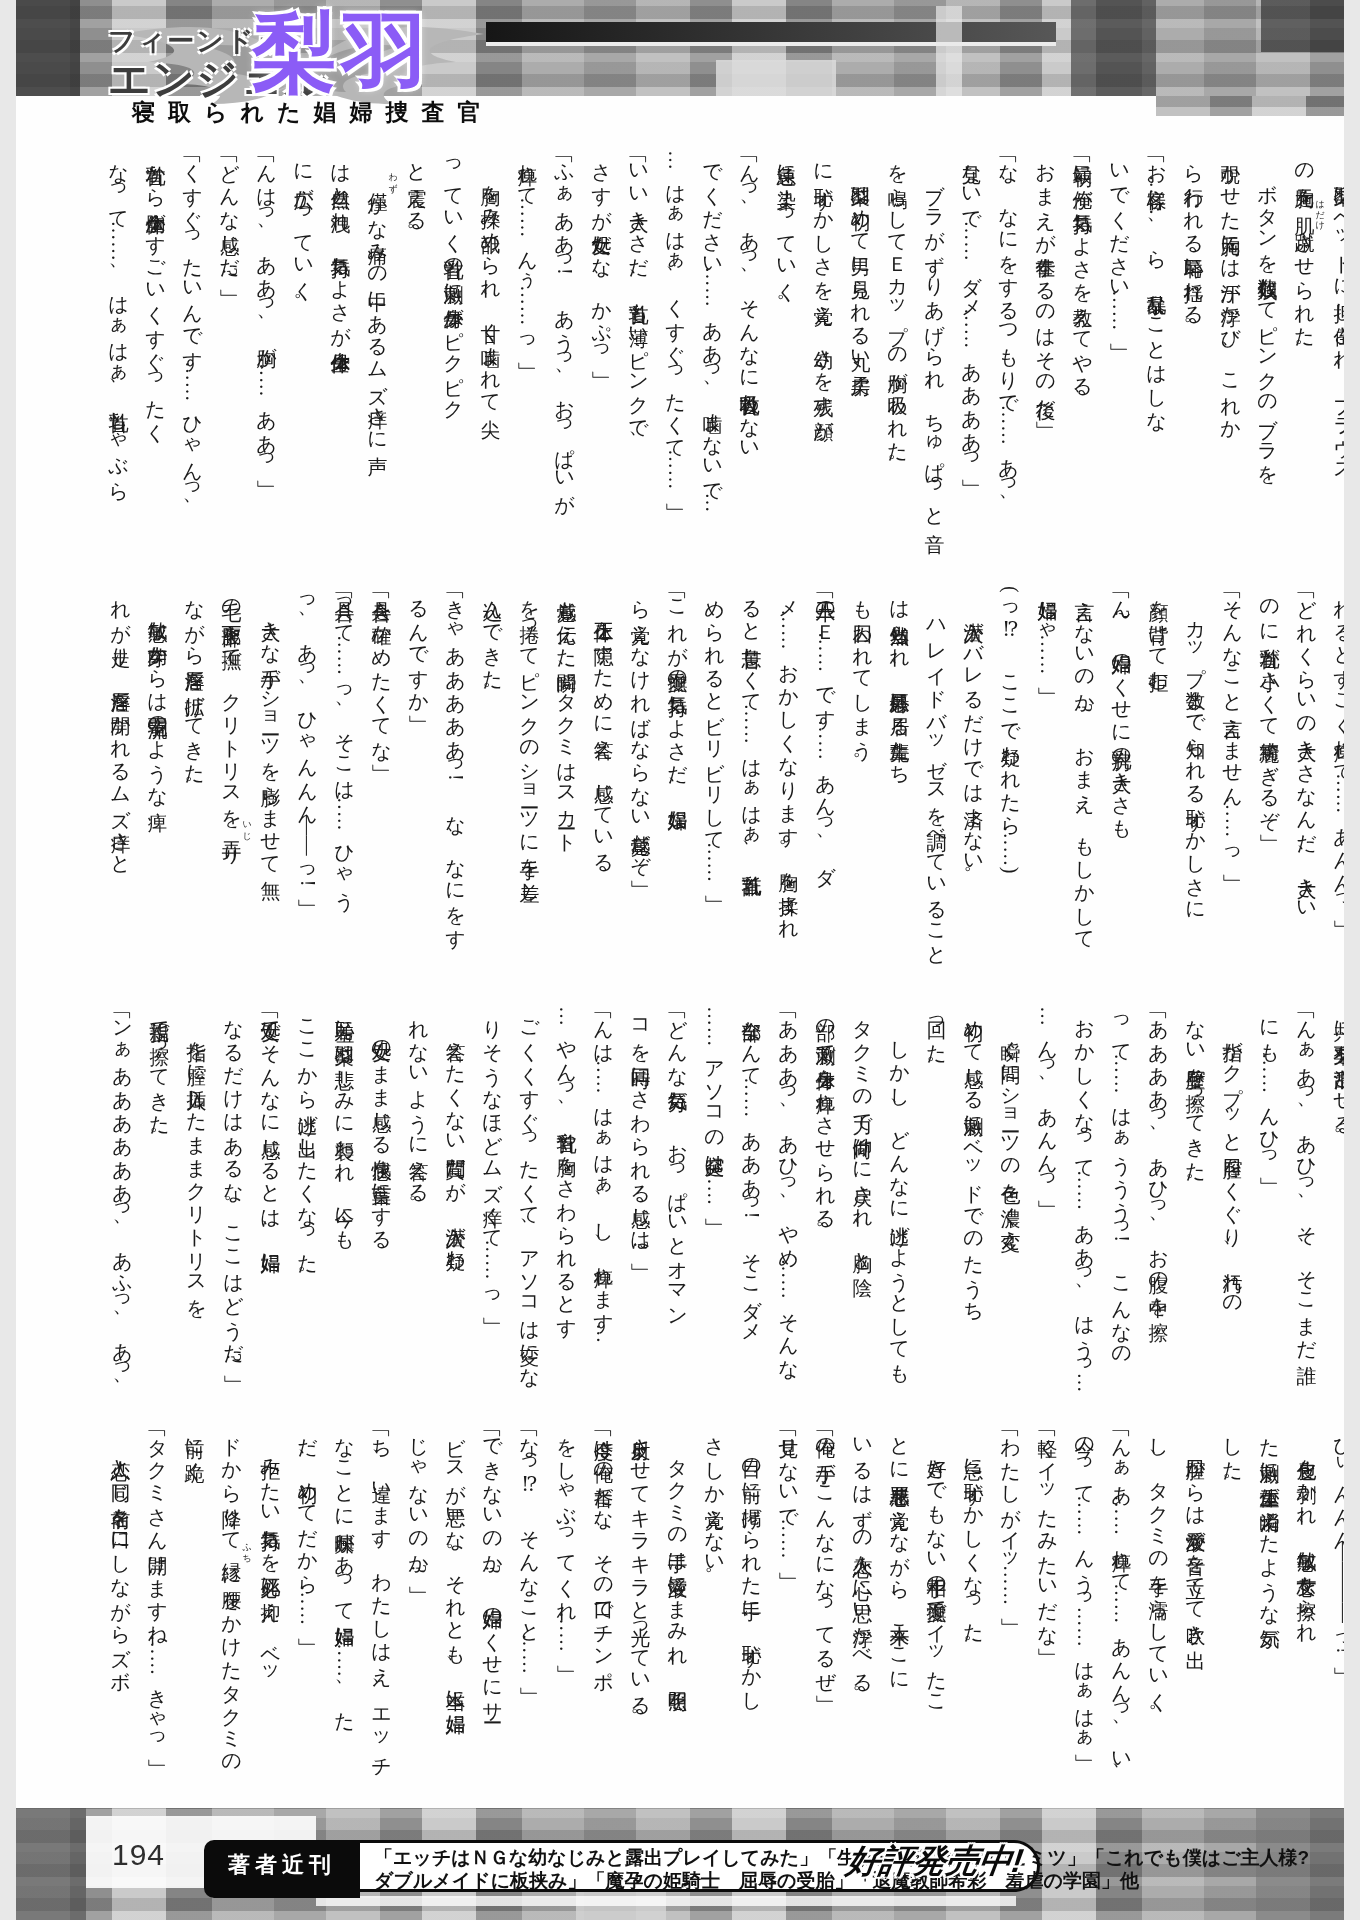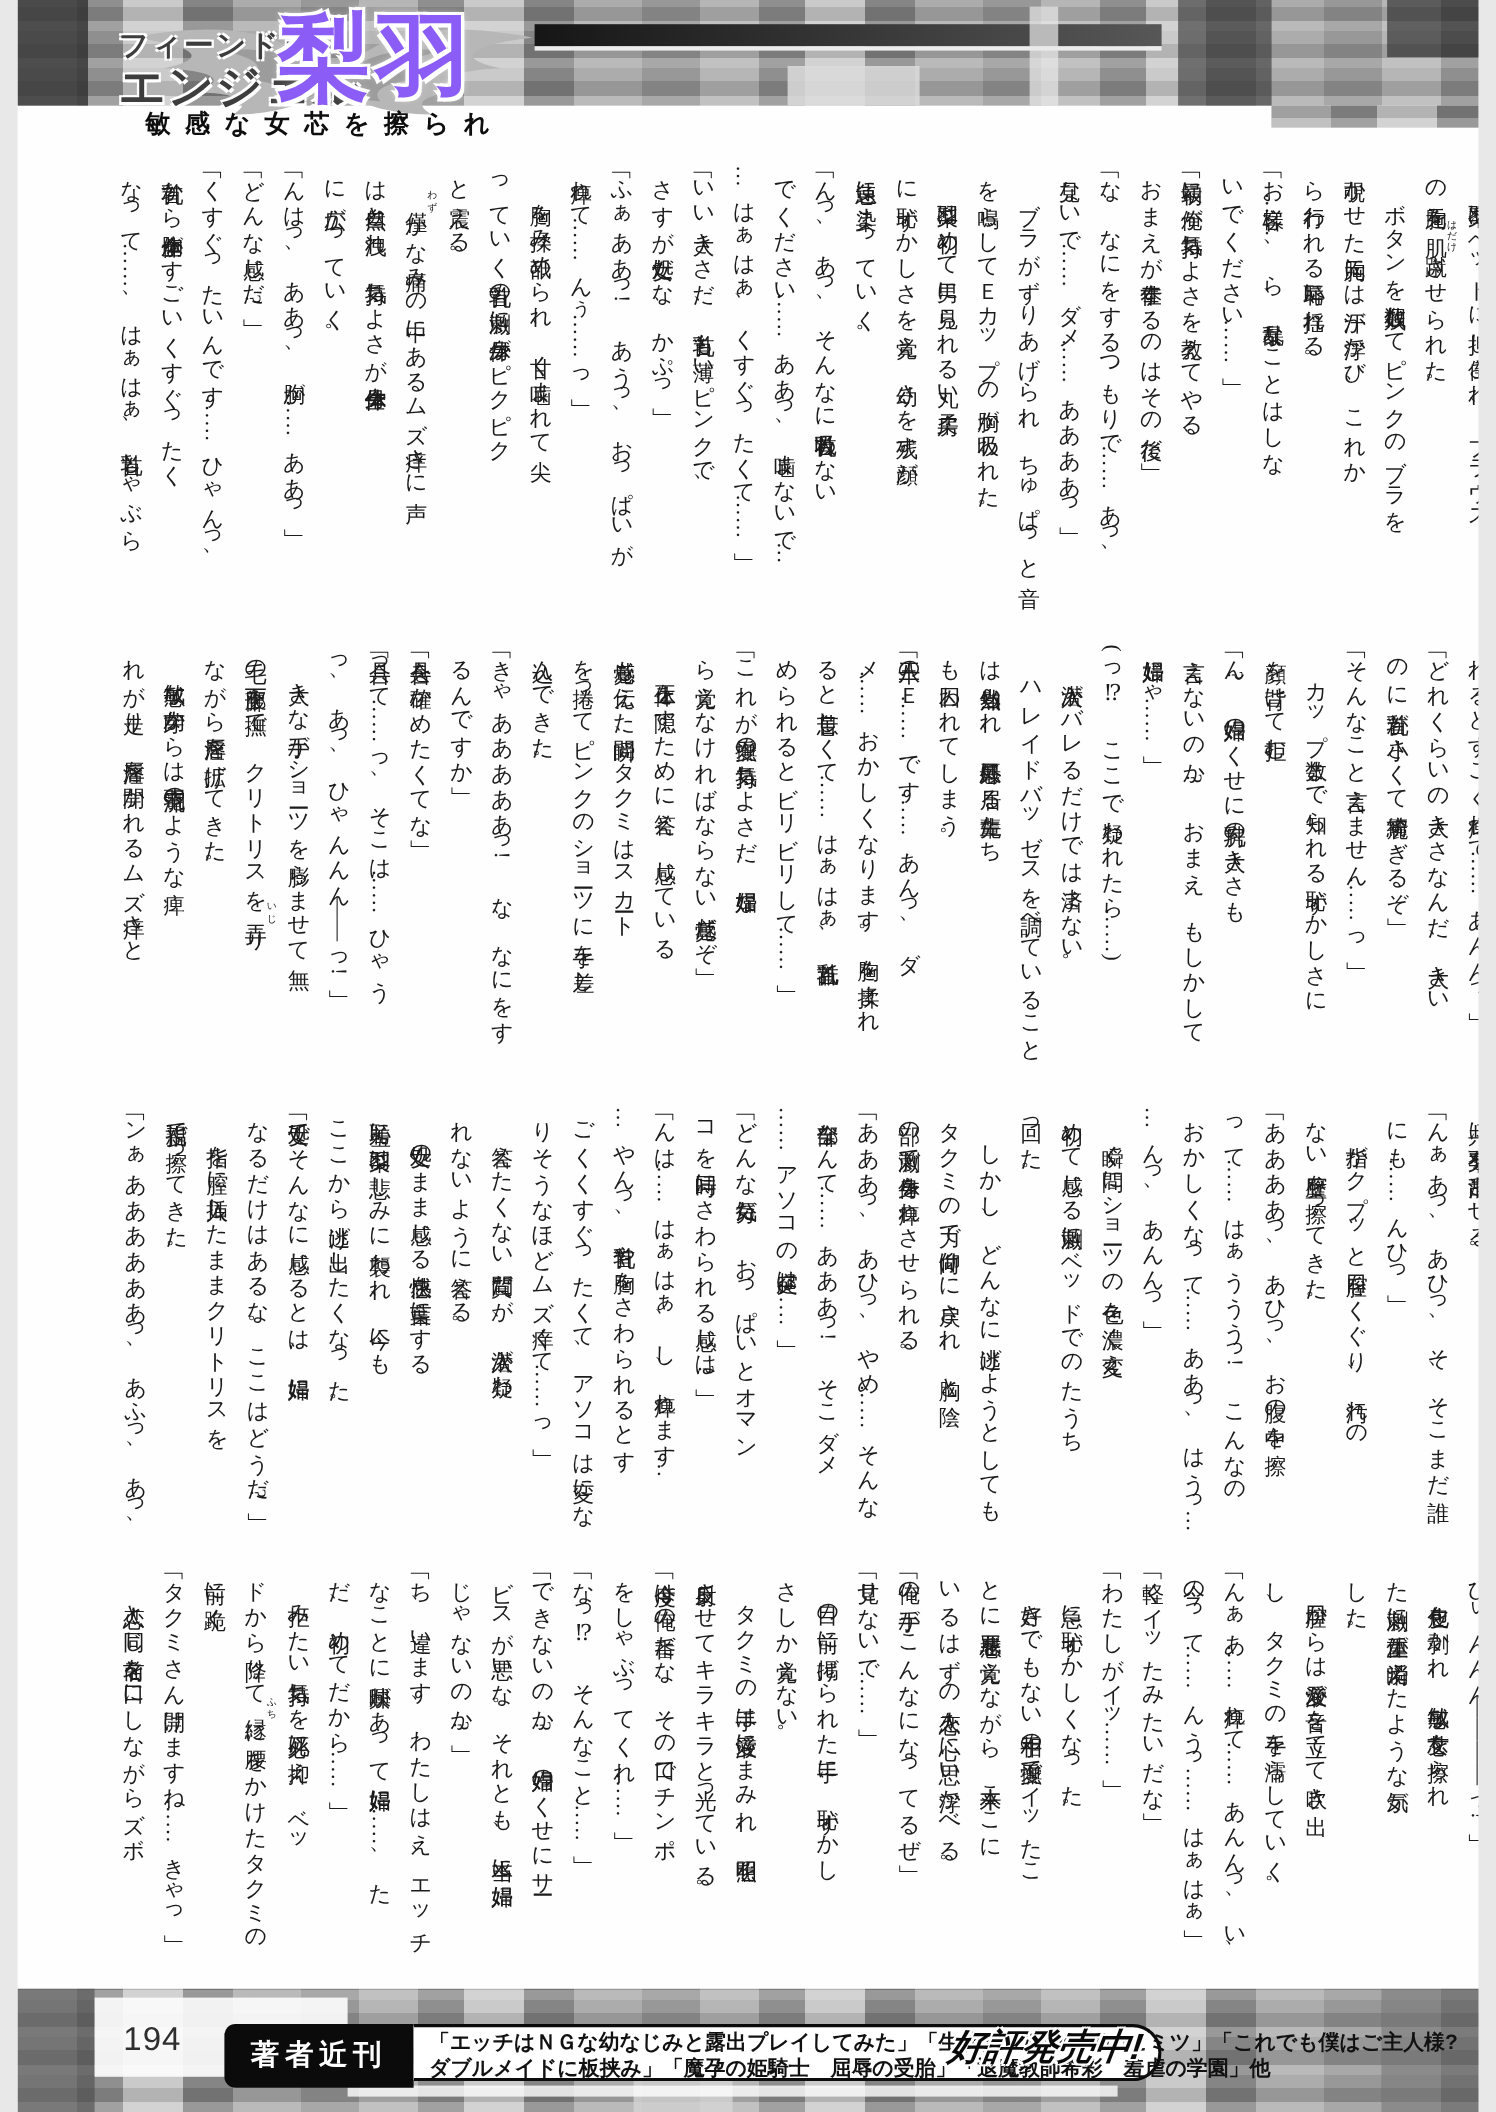--- a/index.html
+++ b/index.html
@@ -46,21 +46,21 @@
   #band2 { top:586px;  height:390px; }
   #band3 { top:1006px; height:402px; }
   #band4 { top:1424px; height:396px; }
   
   .page-number {
     position:absolute; left:96px; top:1838px; font-size:30px; color:#2e2e2e;
     font-family:"Liberation Sans","DejaVu Sans",sans-serif; letter-spacing:1px;
   }
   .footer-bar { position:absolute; left:188px; top:1840px; height:58px; display:flex; }
   .footer-label {
-    background:#0b0b0b; color:#fff; font-weight:bold; font-size:26px; letter-spacing:5px;
+    background:#0b0b0b; color:#fff; font-weight:bold; font-size:22px; letter-spacing:5px;
     font-family:"Liberation Sans","DejaVu Sans",sans-serif;
     border-radius:10px 0 0 10px; padding:10px 24px 0 24px; height:48px; box-sizing:content-box;
   }
   .footer-titles {
     position:relative; background:#fff; border:3px solid #0b0b0b; border-left:none;
     border-radius:0 29px 29px 0; width:680px; padding:3px 160px 0 14px; height:52px; box-sizing:border-box;
     font-family:"Liberation Sans","DejaVu Sans",sans-serif; font-weight:bold; font-size:19px; line-height:23px;
     color:#111; white-space:nowrap; overflow:visible;
   }
   .footer-badge {
@@ -90,21 +90,21 @@
     <path fill="#b7b7b7" d="M240 62 C200 16 148 6 58 22 C120 30 128 42 86 50 C130 52 148 60 116 72 C152 72 170 80 150 92 C188 92 216 84 240 64 Z"></path>
     <path fill="#b7b7b7" d="M240 62 C280 16 332 6 422 22 C360 30 352 42 394 50 C350 52 332 60 364 72 C328 72 310 80 330 92 C292 92 264 84 240 64 Z"></path>
     <path fill="#9c9c9c" d="M240 64 C214 38 180 30 140 34 C176 42 182 52 158 60 C190 62 206 70 196 80 C216 80 230 74 240 64 Z"></path>
     <path fill="#9c9c9c" d="M240 64 C266 38 300 30 340 34 C304 42 298 52 322 60 C290 62 274 70 284 80 C264 80 250 74 240 64 Z"></path>
   </svg>
   <div class="logo-kana">
     <div class="l1">フィーンドゥ</div>
     <div class="l2">エンジェル</div>
   </div>
   <div class="logo-title">梨羽</div>
-  <div class="subtitle">敏感な女芯を擦られ</div>
+  <div class="subtitle">寝取られた娼婦捜査官</div>
 
   <div class="band" id="band1">
       <p class="tcol">　梨羽はベッドに押し倒され、ブラウス</p>
       <p class="tcol">の胸元を<ruby>肌蹴<rt>はだけ</rt></ruby>させられた。</p>
       <p class="tcol">　ボタンを数個残してピンクのブラを</p>
       <p class="tcol">覗かせた胸元には汗が浮かび、これか</p>
       <p class="tcol">ら行われる恥辱に揺れる。</p>
       <p class="tcol">「お客様……、ら、乱暴なことはしな</p>
       <p class="tcol">いでください……」</p>
       <p class="tcol">「最初に俺が気持ちよさを教えてやる、</p>

